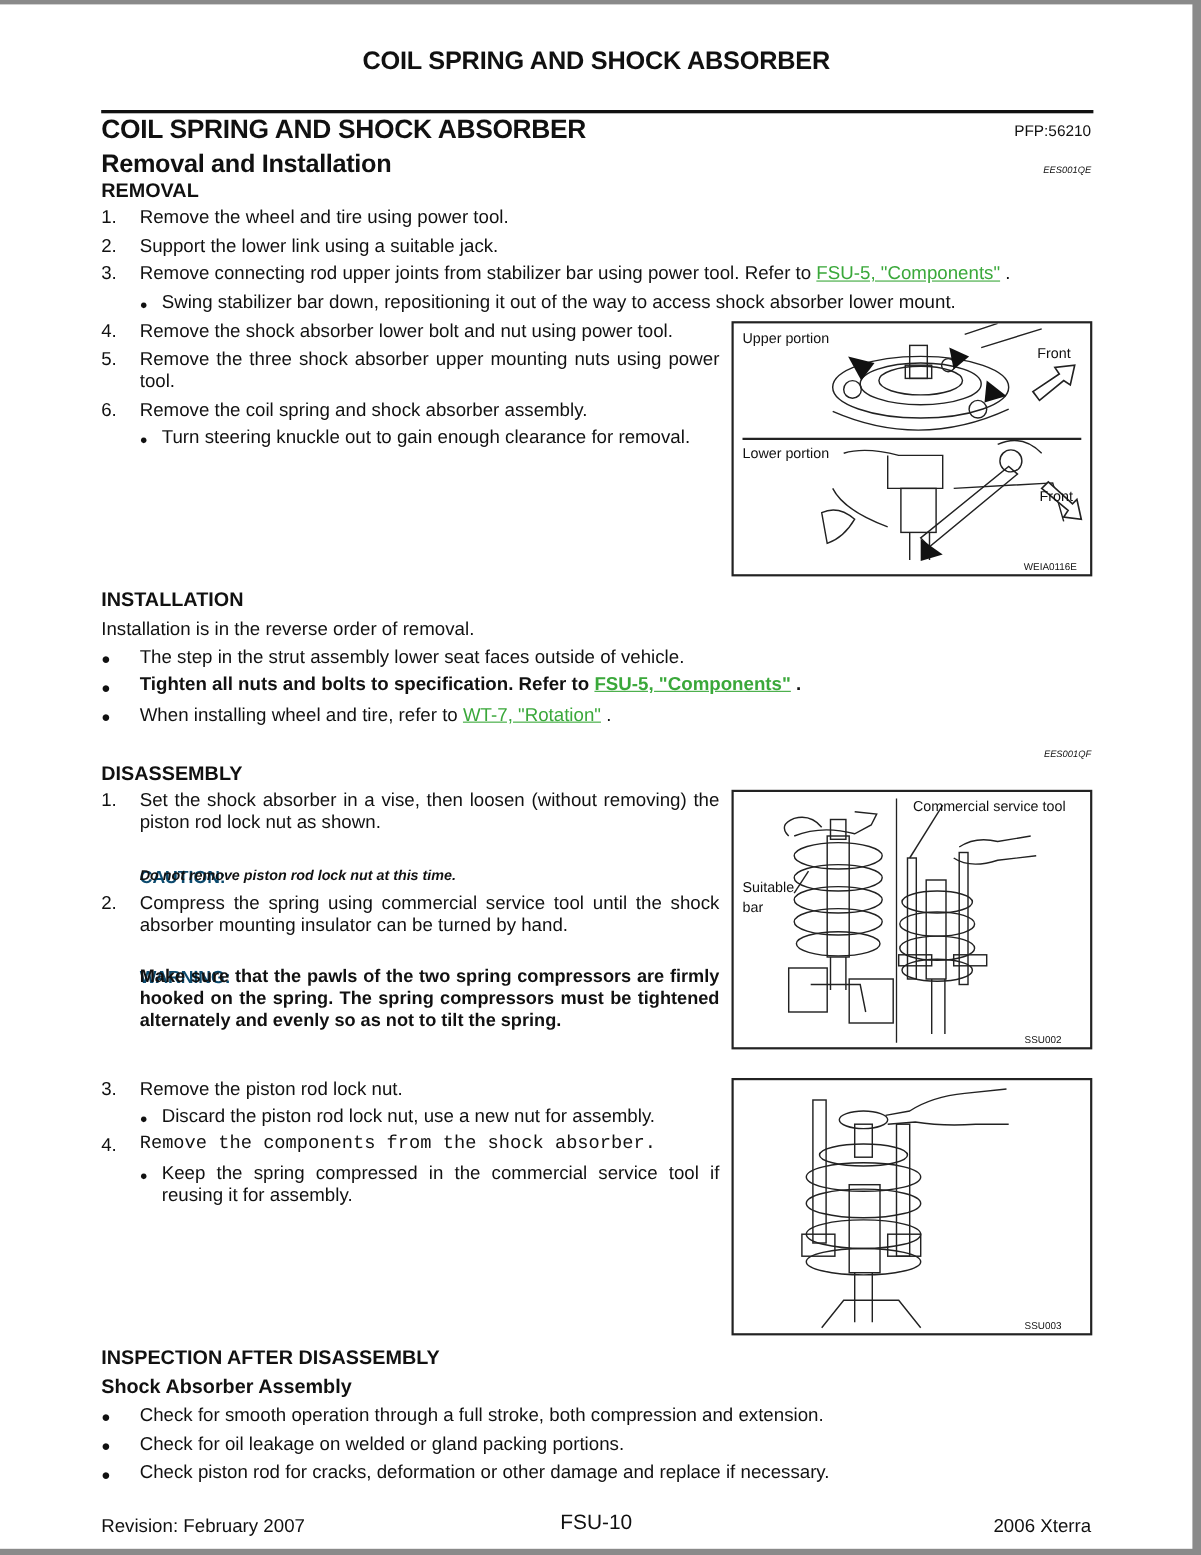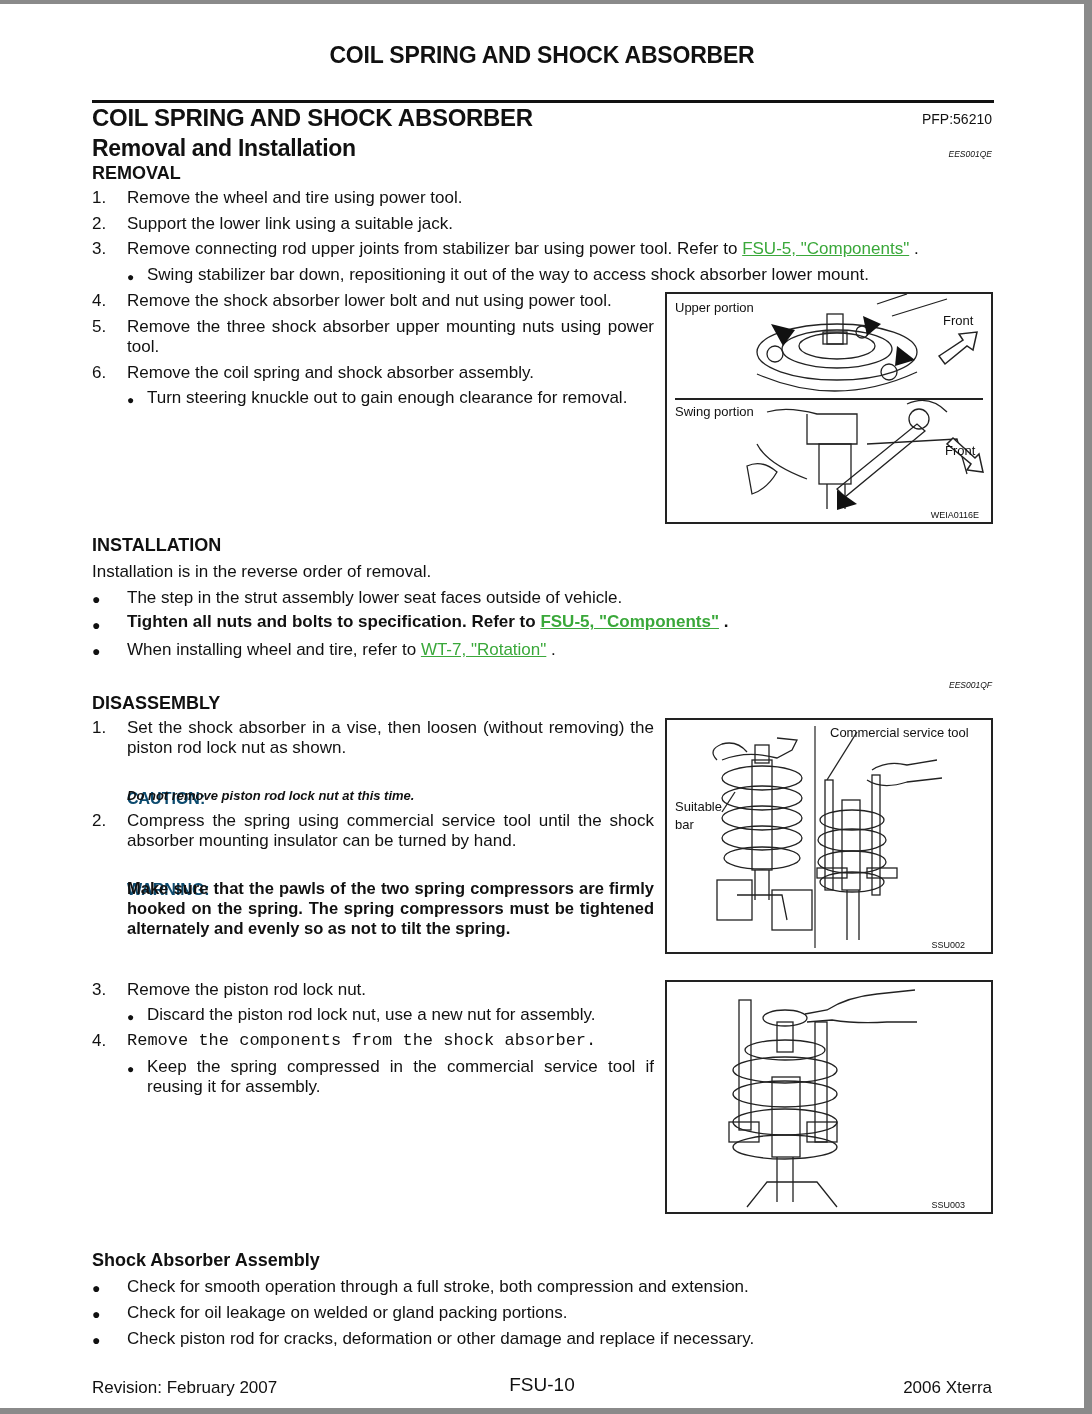--- a/index.html
+++ b/index.html
@@ -114,21 +114,21 @@
         <polygon points="230,52 248,66 228,72"></polygon>
         <polygon points="170,196 190,210 170,216"></polygon>
       </g>
       <g fill="#fff" stroke="#222" stroke-width="1.5">
         <polygon points="272,62 296,46 292,40 310,38 306,56 300,52 278,70"></polygon>
         <polygon points="280,150 304,170 300,176 316,178 312,160 308,164 286,144"></polygon>
       </g>
     </svg>
     <span class="fig-label" style="left:8px; top:6px;">Upper portion</span>
     <span class="fig-label" style="left:276px; top:19px;">Front</span>
-    <span class="fig-label" style="left:8px; top:110px;">Swing portion</span>
+    <span class="fig-label" style="left:8px; top:110px;">Lower portion</span>
     <span class="fig-label" style="left:278px; top:149px;">Front</span>
     <span class="fig-code">WEIA0116E</span>
   </div>
 
   <div class="abs h3" style="top:531px;">INSTALLATION</div>
   <div class="txt">
     <span class="abs" style="left:92px; top:558px;">Installation is in the reverse order of removal.</span>
 
     <span class="bullet-big" style="top:585px;">●</span>
     <span class="body-text" style="top:584px;">The step in the strut assembly lower seat faces outside of vehicle.</span>
@@ -222,20 +222,21 @@
         <rect x="105" y="95" width="28" height="80"></rect>
         <path d="M110 175 L110 220 M126 175 L126 220"></path>
         <path d="M80 225 L100 200 L150 200 L170 225"></path>
         <rect x="62" y="140" width="30" height="20"></rect>
         <rect x="140" y="140" width="30" height="20"></rect>
       </g>
     </svg>
     <span class="fig-code" style="right:26px;padding-left:44px;">SSU003</span>
   </div>
 
+  <div class="abs h3" style="top:1220px;">INSPECTION AFTER DISASSEMBLY</div>
   <div class="abs h4" style="top:1246px;">Shock Absorber Assembly</div>
   <div class="txt">
     <span class="bullet-big" style="top:1274px;">●</span>
     <span class="body-text" style="top:1273px;">Check for smooth operation through a full stroke, both compression and extension.</span>
     <span class="bullet-big" style="top:1300px;">●</span>
     <span class="body-text" style="top:1299px;">Check for oil leakage on welded or gland packing portions.</span>
     <span class="bullet-big" style="top:1326px;">●</span>
     <span class="body-text" style="top:1325px;text-align:right;">Check piston rod for cracks, deformation or other damage and replace if necessary.</span>
   </div>
 

